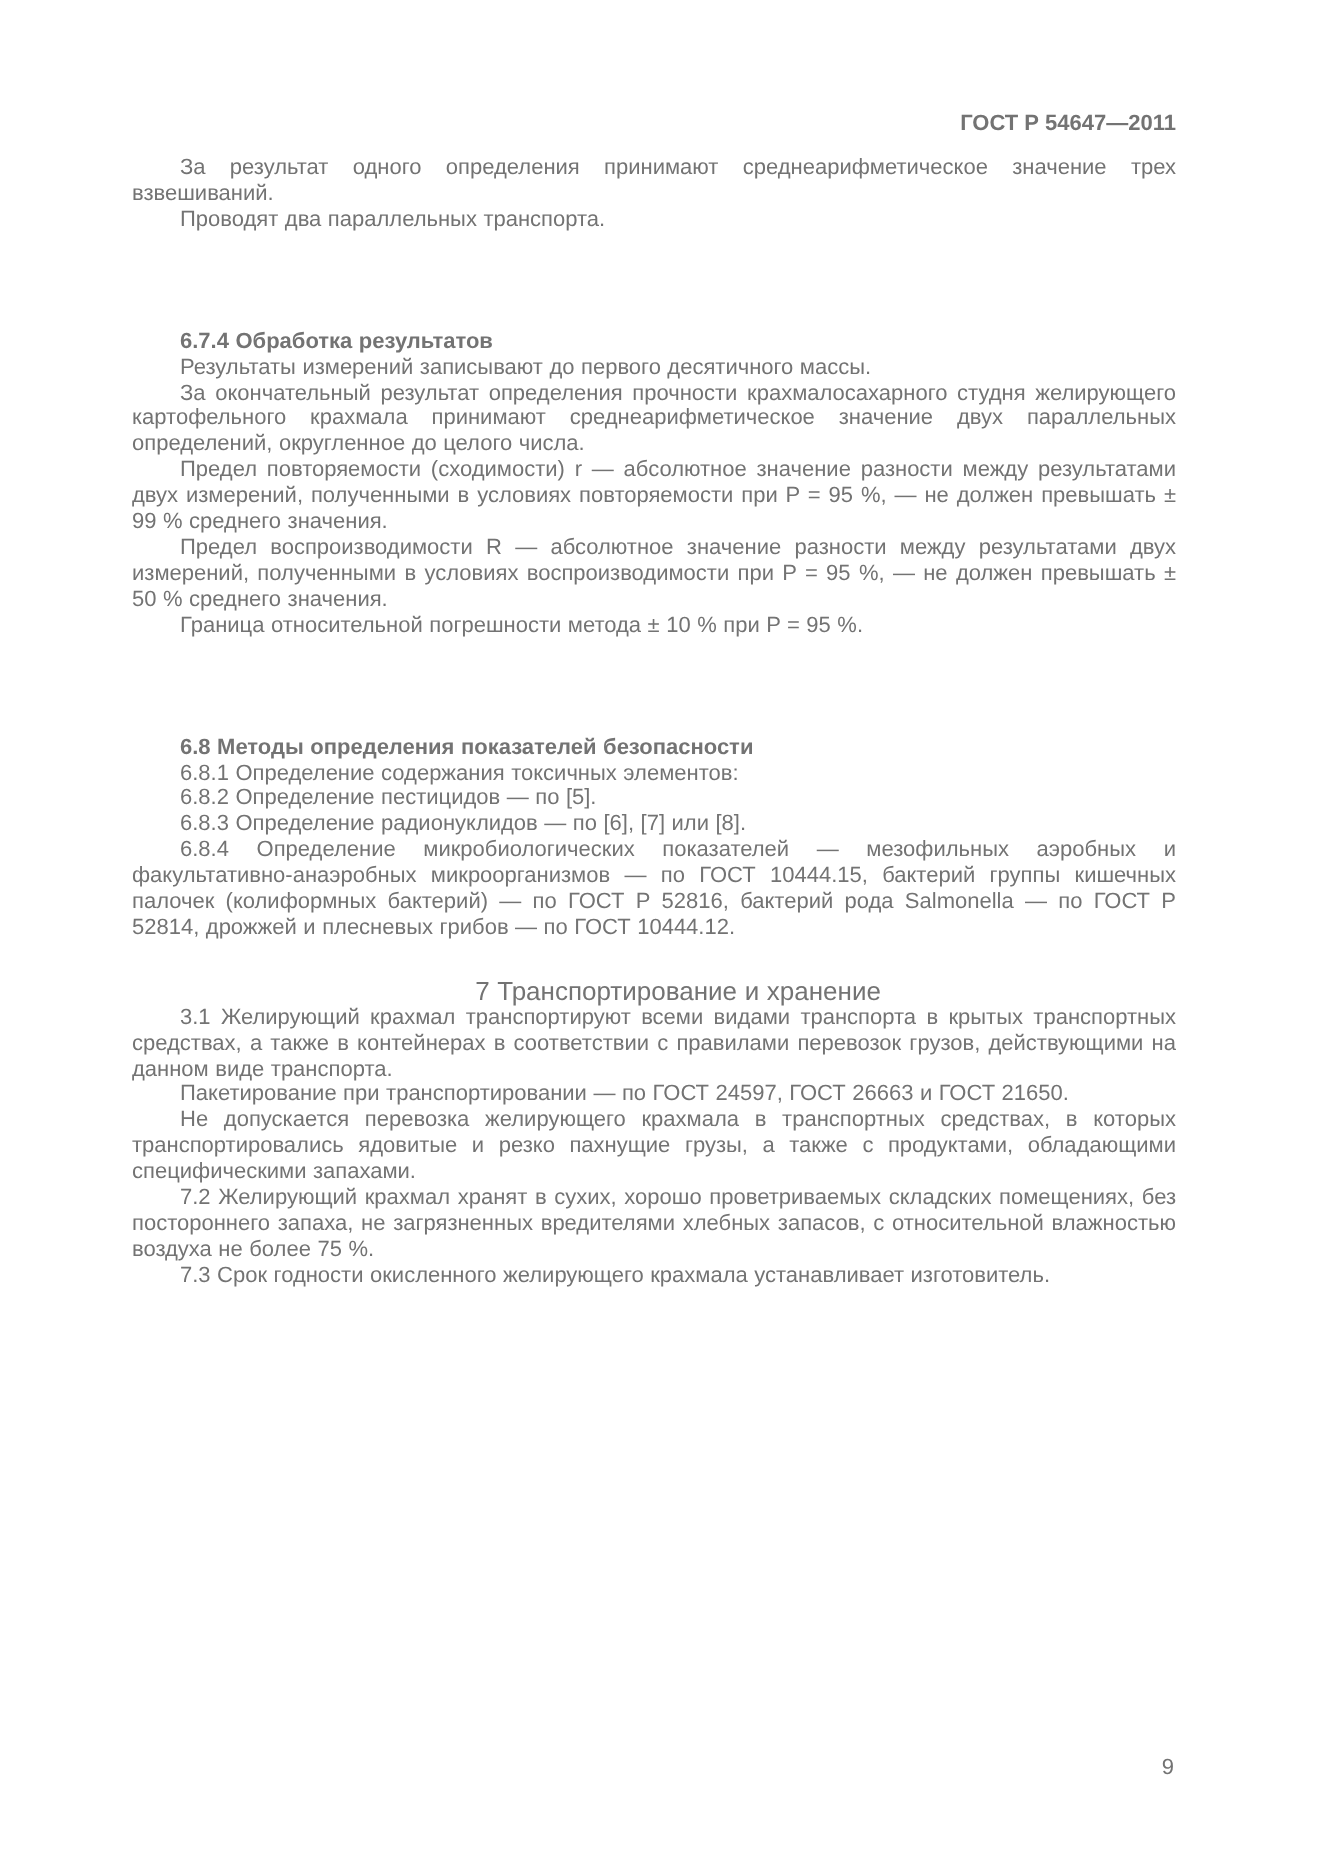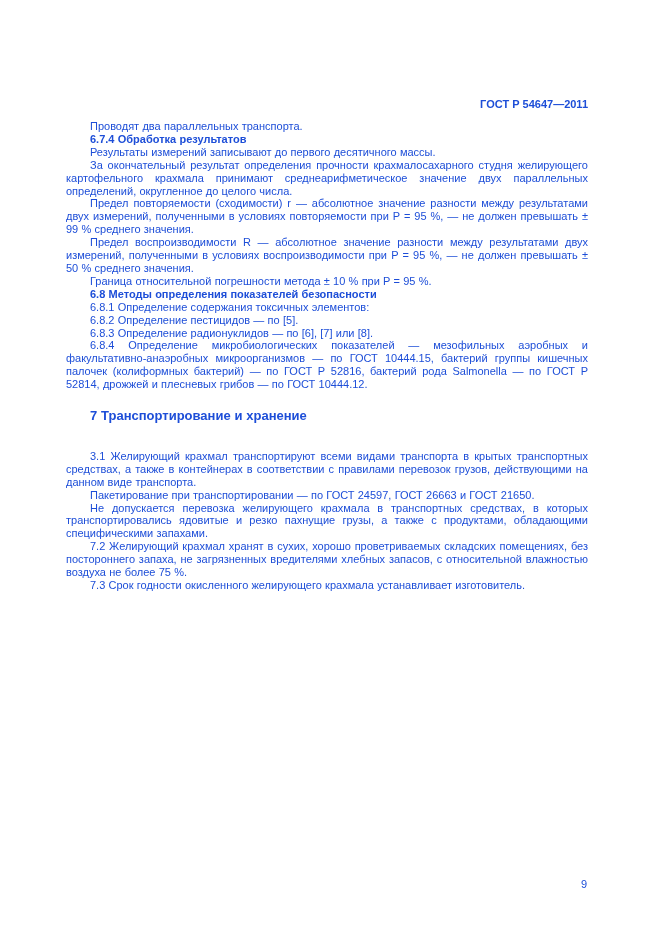--- a/index.html
+++ b/index.html
@@ -5,24 +5,24 @@
   html, body {
     margin: 0;
     padding: 0;
     background: #ffffff;
   }
   .page {
     position: relative;
     width: 661px;
     height: 936px;
     background: #ffffff;
-    color: #1d4ed8;
+    color: #737373;
     font-family: "Liberation Sans", sans-serif;
     box-sizing: border-box;
-    padding: 98px 73px 0 66px;
+    padding: 56px 73px 0 66px;
     overflow: hidden;
   }
   .doc-header {
     text-align: right;
     font-size: 11px;
     font-weight: bold;
     line-height: 13px;
     margin-bottom: 9px;
   }
   .content {
@@ -33,44 +33,46 @@
     margin: 0;
     text-align: justify;
     text-indent: 24px;
     word-spacing: 0.2px;
   }
   .content p.noindent {
     text-indent: 0;
   }
   .content p.bold {
     font-weight: bold;
+    margin-top: 48px;
   }
   .content p.heading {
     font-size: 13px;
-    font-weight: bold;
-    text-align: left;
+    font-weight: normal;
+    text-align: center;
     margin-top: 19px;
-    margin-bottom: 27px;
+    margin-bottom: 0;
   }
   .page-number {
     position: absolute;
     right: 74px;
     bottom: 45px;
     font-size: 11px;
     line-height: 13px;
   }
 </style>
 </head>
 <body>
 
 <div class="page">
   <div class="doc-header">
     <span>ГОСТ Р 54647—2011</span>
   </div>
   <div class="content" id="content">
+      <p class="body">За результат одного определения принимают среднеарифметическое значение трех взвешиваний.</p>
       <p class="body">Проводят два параллельных транспорта.</p>
       <p class="bold">6.7.4 Обработка результатов</p>
       <p class="body">Результаты измерений записывают до первого десятичного массы.</p>
       <p class="body">За окончательный результат определения прочности крахмалосахарного студня желирующего картофельного крахмала принимают среднеарифметическое значение двух параллельных определений, округленное до целого числа.</p>
       <p class="body">Предел повторяемости (сходимости) r — абсолютное значение разности между результатами двух измерений, полученными в условиях повторяемости при P = 95 %, — не должен превышать ± 99 % среднего значения.</p>
       <p class="body">Предел воспроизводимости R — абсолютное значение разности между результатами двух измерений, полученными в условиях воспроизводимости при P = 95 %, — не должен превышать ± 50 % среднего значения.</p>
       <p class="body">Граница относительной погрешности метода ± 10 % при P = 95 %.</p>
       <p class="bold">6.8 Методы определения показателей безопасности</p>
       <p class="body">6.8.1 Определение содержания токсичных элементов:</p>
       <p class="body">6.8.2 Определение пестицидов — по [5].</p>

